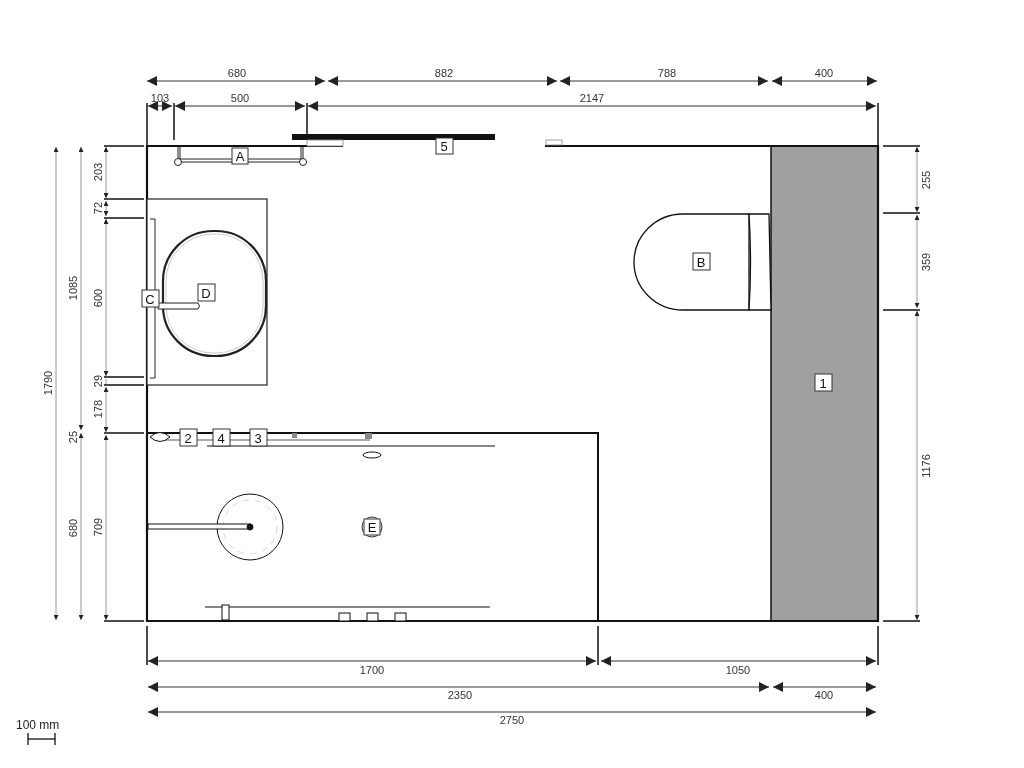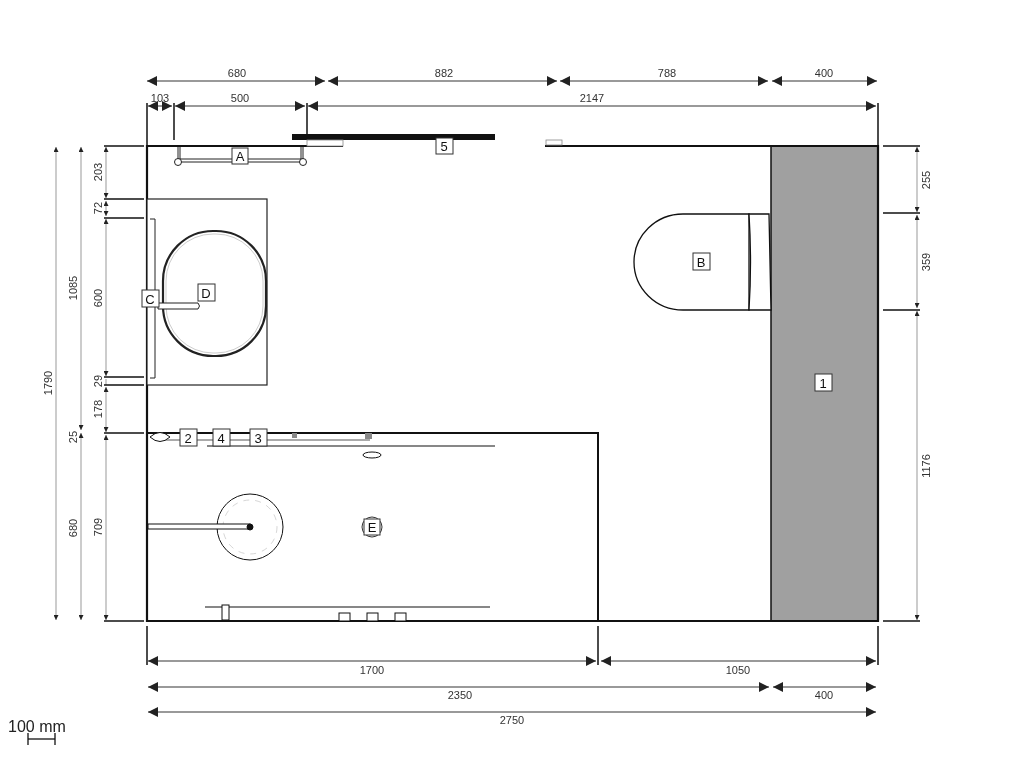--- a/index.html
+++ b/index.html
@@ -1,20 +1,20 @@
 <!DOCTYPE html>
 <html><head>
 <meta charset="utf-8">
 <style>
   html, body { margin: 0; padding: 0; background: #ffffff; }
   body { width: 1024px; height: 768px; position: relative; overflow: hidden; font-family: "Liberation Sans", sans-serif; }
   #plan { position: absolute; left: 0; top: 0; }
   .dim-text { font-family: "Liberation Sans", sans-serif; font-size: 11px; fill: #333333; }
   .tag-text { font-family: "Liberation Sans", sans-serif; font-size: 13px; fill: #111111; }
-  .scale-label { position: absolute; left: 8px; top: 718px; font-size: 16px; color: #222; }
+  .scale-label { position: absolute; left: 16px; top: 718px; font-size: 12px; color: #222; }
 </style>
 </head>
 <body>
 
 <svg id="plan" width="1024" height="768" viewBox="0 0 1024 768" xmlns="http://www.w3.org/2000/svg">
   <defs>
     <marker id="arr" viewBox="0 0 10 10" refX="10" refY="5" markerWidth="5" markerHeight="5" orient="auto-start-reverse">
       <path d="M0,0 L10,5 L0,10 z" fill="#222"></path>
     </marker>
   </defs>

